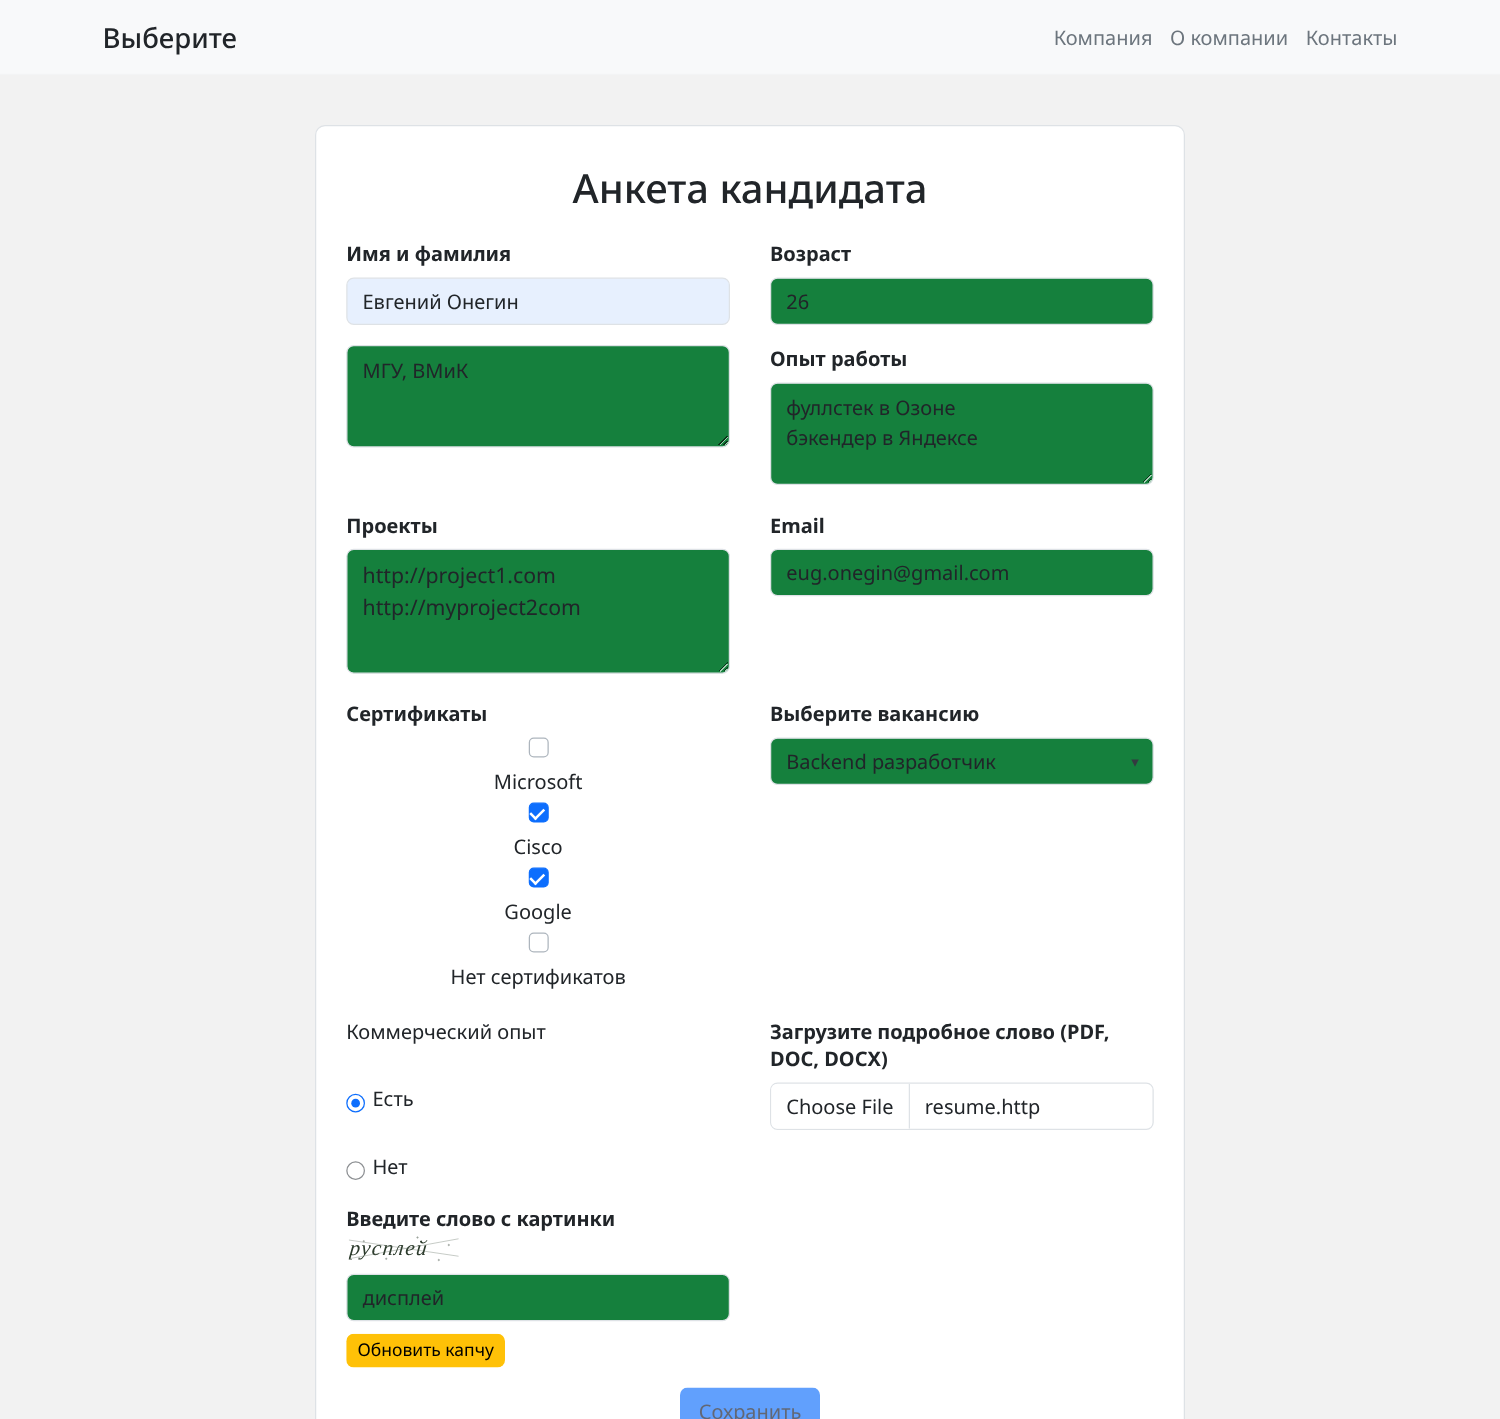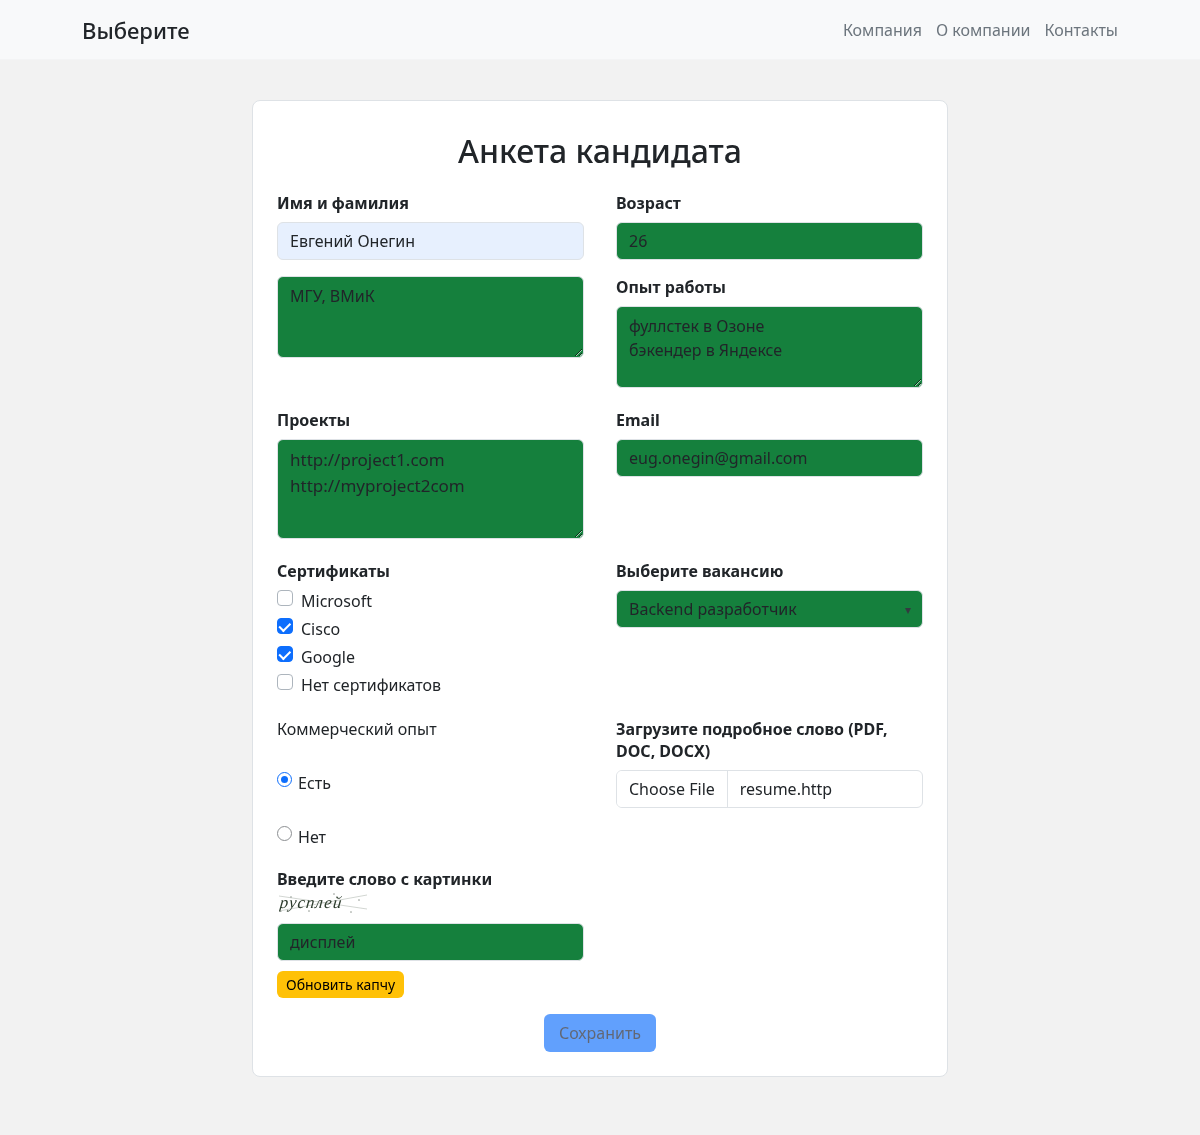--- a/index.html
+++ b/index.html
@@ -41,26 +41,26 @@
     font-size:16px; font-family:inherit; color:var(--body-color); background:#15803d;
   }
   .form-control.autofill { background: var(--autofill-bg); }
   .textarea { height:82px; resize:vertical; line-height:1.5; }
   .textarea.tall { height:100px; font-size:17px; }
 
   .select-wrap { position:relative; }
   .select { appearance:none; -webkit-appearance:none; padding-right:34px; font-size:16px; }
   .select-caret { position:absolute; right:12px; top:50%; transform:translateY(-50%); pointer-events:none; font-size:12px; color:#343a40; }
 
-  .check-row { display:flex; gap:8px; margin-bottom:6px; font-size:16px; }
+  .check-row { display:flex; align-items:center; gap:8px; margin-bottom:6px; font-size:16px;flex-direction:column; }
   .chk { width:16px; height:16px; border:1px solid #adb5bd; border-radius:4px; display:inline-flex; align-items:center; justify-content:center; background:#fff; cursor:pointer; flex-shrink:0; }
   .chk.checked { background:var(--primary); border-color:var(--primary); }
   .chk.checked::after { content:""; width:9px; height:5px; border:2px solid #fff; border-top:none; border-right:none; transform:rotate(-45deg) translate(0px,-1px); }
 
-  .radio-row { display:flex; align-items:flex-start; gap:6px; margin-bottom:4px; font-size:16px;margin-top:32px; }
+  .radio-row { display:flex; align-items:flex-end; gap:6px; margin-bottom:4px; font-size:16px;margin-top:32px; }
   .rdo { width:15px; height:15px; border:1px solid #8c8f92; border-radius:50%; display:inline-flex; align-items:center; justify-content:center; background:#fff; cursor:pointer; flex-shrink:0; }
   .rdo.checked { border-color:var(--primary); }
   .rdo.checked::after { content:""; width:7px; height:7px; background:var(--primary); border-radius:50%; }
 
   .file-group { display:flex; border:1px solid var(--border); border-radius:6px; overflow:hidden; }
   .file-btn { background:#fff; border-right:1px solid var(--border); padding:7px 12px; font-size:16px; cursor:pointer; }
   .file-name { padding:7px 12px; font-size:16px; color:var(--body-color); flex:1; }
 
   .captcha-label { font-weight:700; font-size:16px; display:inline; }
   .captcha-img { display:inline-block; width:88px; height:24px; vertical-align:middle; margin-left:2px; position:relative; }

